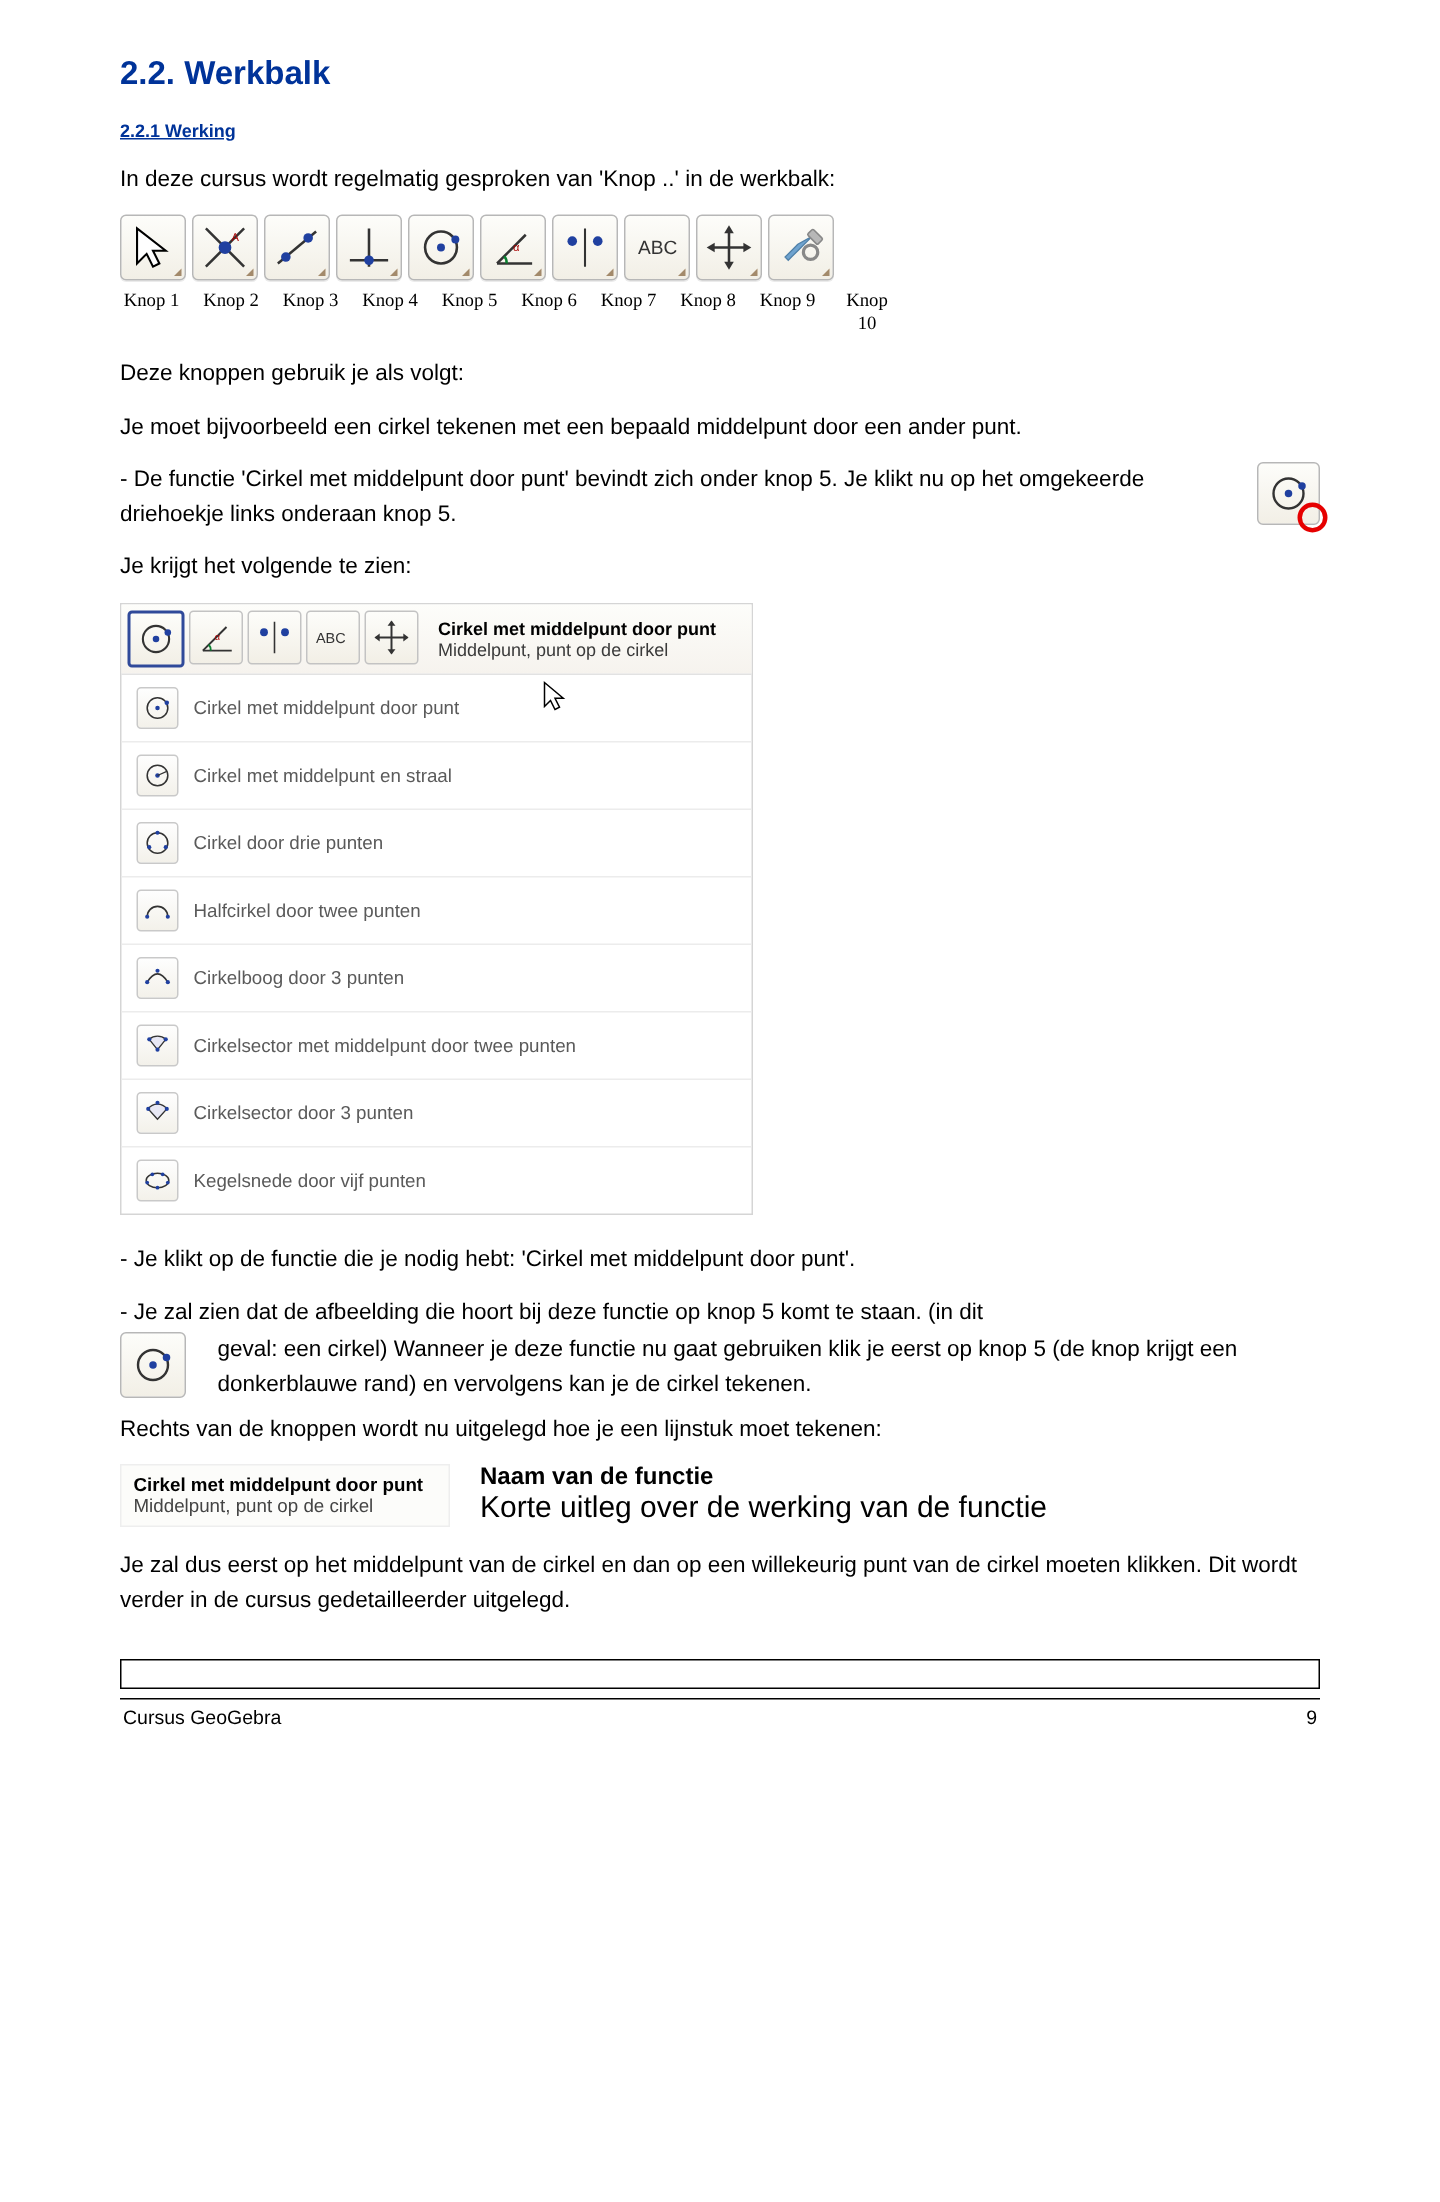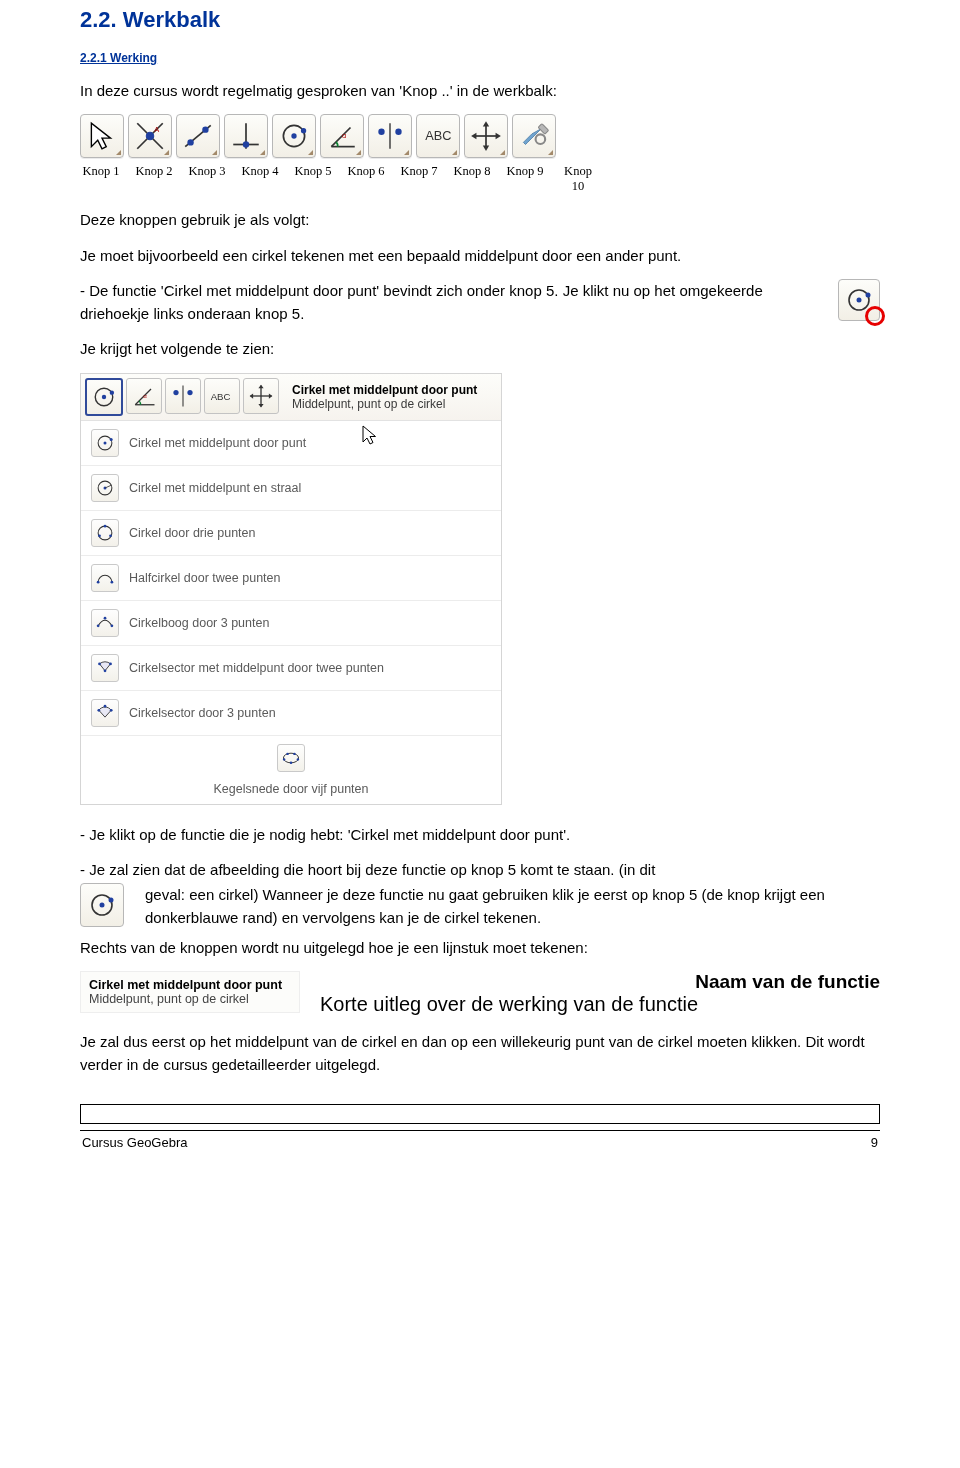--- a/index.html
+++ b/index.html
@@ -4,21 +4,21 @@
 <style>
   body {
     margin: 0;
     padding: 0;
     background: #fff;
     font-family: Arial, Helvetica, sans-serif;
     color: #000;
     width: 960px;
   }
   .page {
-    padding: 3px 80px 20px 80px;
+    padding: 32px 80px 20px 80px;
     box-sizing: border-box;
   }
   h2.section-number {
     color: #003399;
     font-size: 22px;
     margin: 4px 0 18px 0;
     font-weight: bold;
   }
   h3.subsection {
     color: #003399;
@@ -117,21 +117,21 @@
     align-self: center;
   }
   .menu-top-tip .bold { font-weight: bold; color: #000; display:block; }
   .menu-row {
     display: flex;
     align-items: center;
     border-bottom: 1px solid #ececec;
     padding: 8px 10px;
     gap: 10px;
   }
-  .menu-row:last-child { border-bottom: none; flex-direction: column; }
+  .menu-row:last-child { border-bottom: none; }
   .menu-row .row-icon {
     width: 26px; height: 26px;
     border: 1px solid #c9c9c9;
     border-radius: 3px;
     background: linear-gradient(#fefefe,#f3f1ea);
     display: flex; align-items:center; justify-content:center;
   }
   .menu-row .row-icon svg { width: 22px; height: 22px; }
   .menu-row .row-label { color: #5a5a5a; }
   .cursor-overlay {
@@ -155,21 +155,21 @@
     margin: 10px 0 14px 0;
   }
   .tooltip-visual {
     font-size: 12.5px;
     color: #444;
     border: 1px solid #eee;
     padding: 6px 8px;
     background: #fcfcfa;
   }
   .tooltip-visual .tbold { font-weight: bold; color: #000; display:block; }
-  .tooltip-desc div:first-child { font-weight: bold; font-size: 19px; text-align: right; }
+  .tooltip-desc div:first-child { font-weight: bold; font-size: 16px; }
   .tooltip-desc div:last-child { font-size: 20px; }
   .footer-box {
     border: 1px solid #000;
     height: 18px;
     margin-top: 28px;
     margin-bottom: 6px;
   }
   .hr { height:1px; background:#000; margin-top: 2px; }
   .page-footer {
     display: flex;

